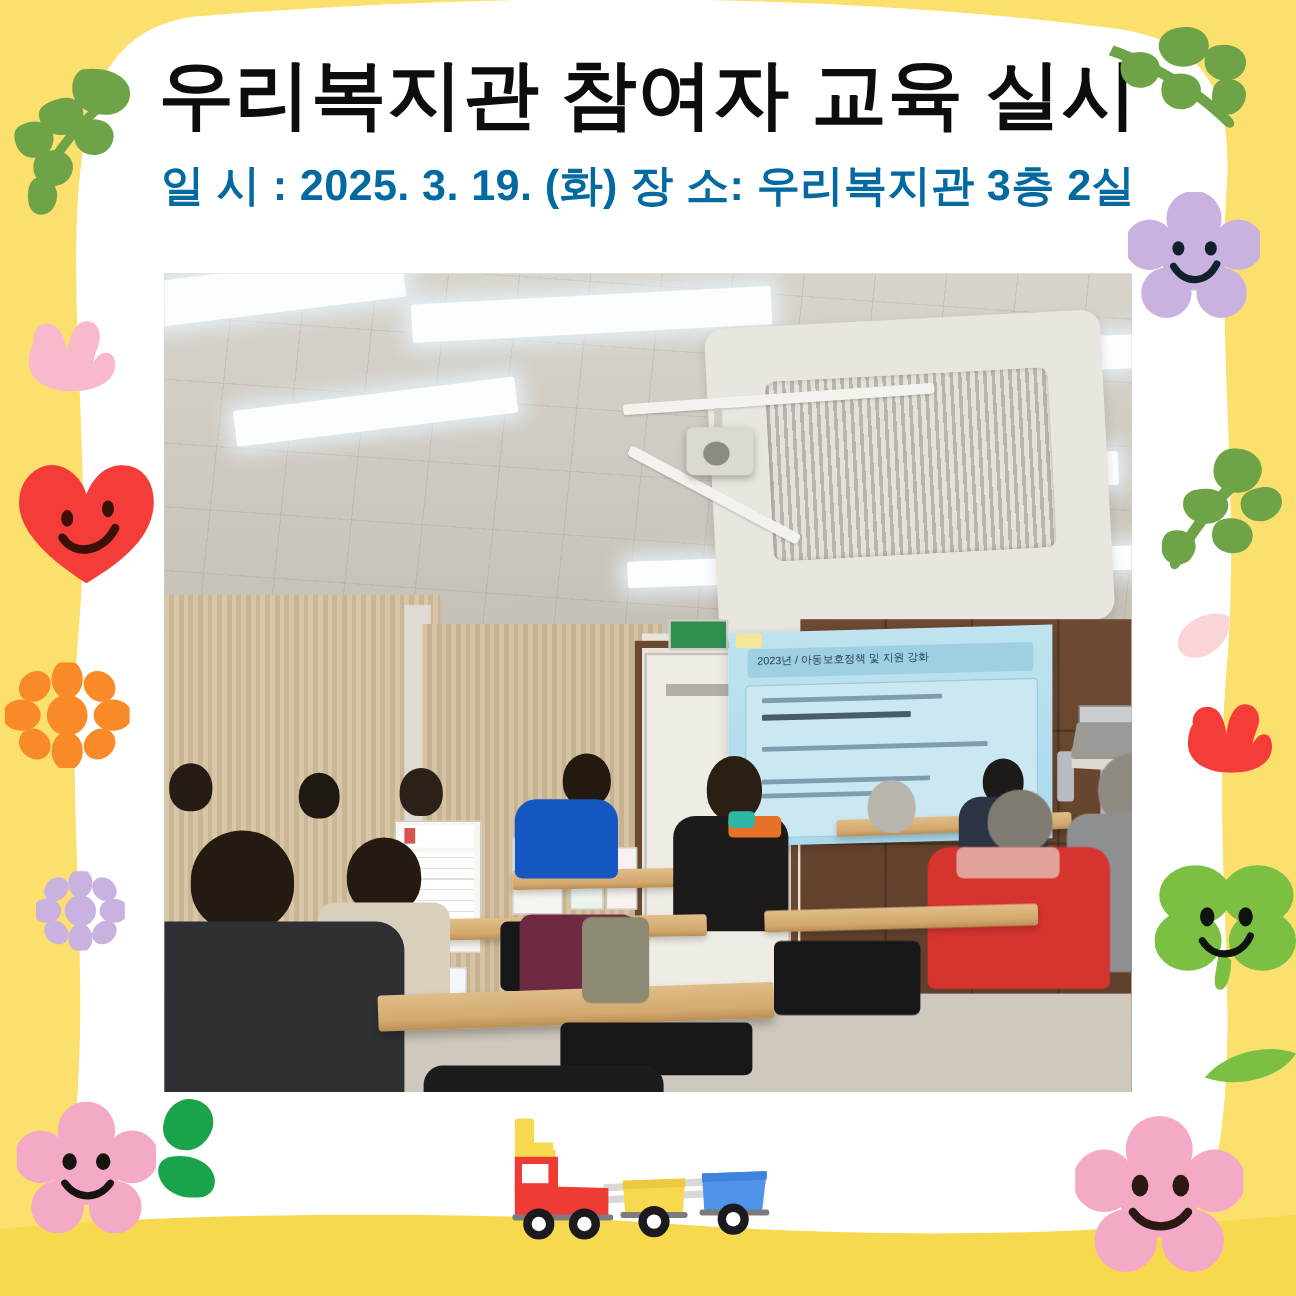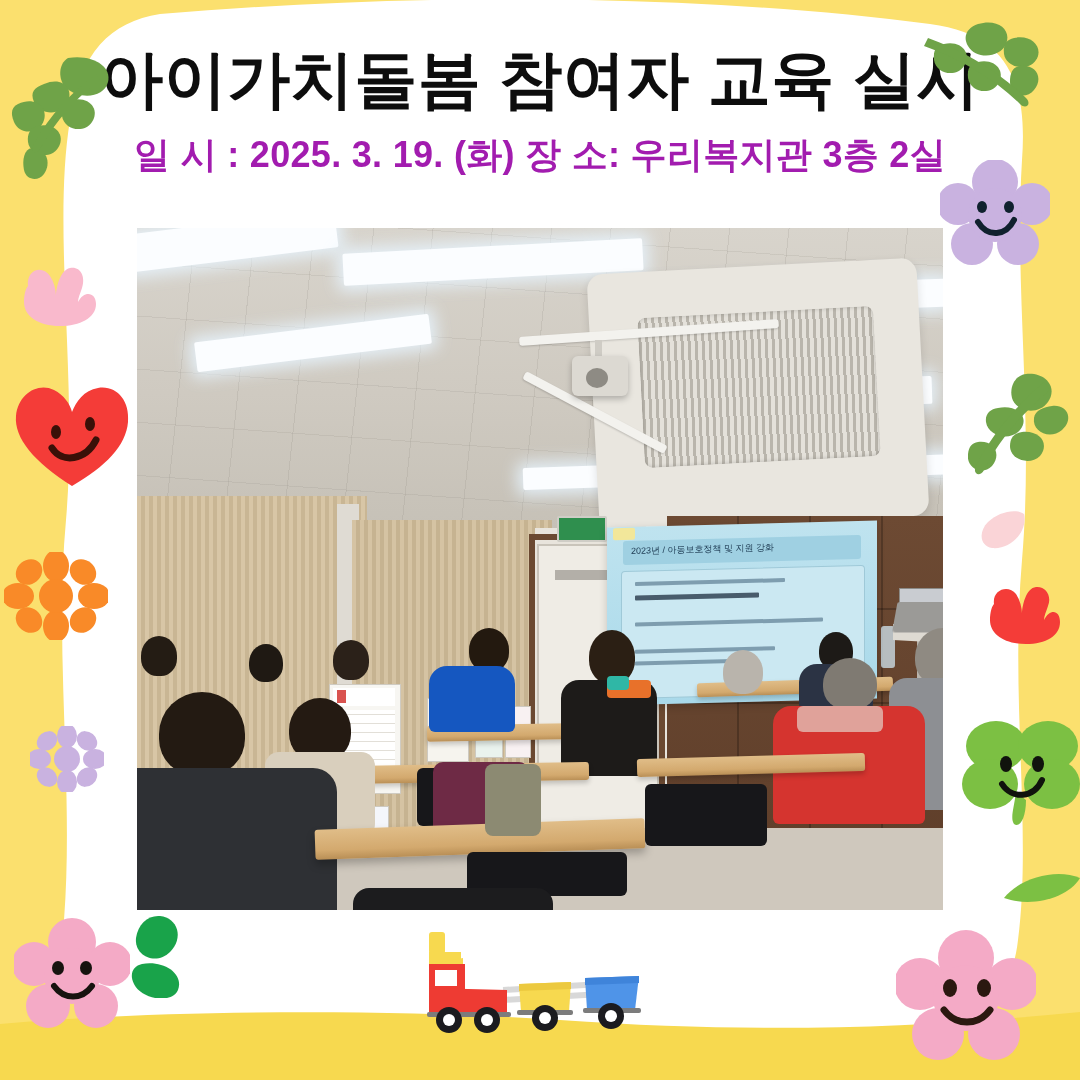--- a/index.html
+++ b/index.html
@@ -27,21 +27,21 @@
     z-index:6;
   }
   .main-title{
     font-size:63px;font-weight:700;color:#0d0d0d;
     letter-spacing:0.5px;line-height:1.12;
     margin:0;white-space:nowrap;
     font-family:"Liberation Sans","DejaVu Sans",sans-serif;
   }
   .sub-title{
     margin:16px 0 0 0;
-    font-size:36px;font-weight:700;color:#a21caf;
+    font-size:36px;font-weight:700;color:#0369a1;
     letter-spacing:0.3px;white-space:nowrap;
     font-family:"Liberation Sans","DejaVu Sans",sans-serif;
   }
 
   
   .photo{
     position:absolute;left:137px;top:228px;width:806px;height:682px;
     overflow:hidden;background:#b9b3ab;z-index:5;
   }
   .photo *{position:absolute;}
@@ -174,21 +174,21 @@
       C 1010 700, 1032 830, 1018 940
       C 1010 1012, 960 1042, 860 1050
       C 620 1070, 380 1070, 180 1050
       C 90 1040, 58 1000, 64 920
       C 74 790, 54 650, 66 520
       C 78 380, 52 230, 70 120
       C 80 52, 110 22, 160 14 Z"></path>
   </svg>
 
   <div class="title-wrap">
-    <h1 class="main-title">아이가치돌봄 참여자 교육 실시</h1>
+    <h1 class="main-title">우리복지관 참여자 교육 실시</h1>
     <p class="sub-title">일 시 : 2025. 3. 19. (화)   장 소: 우리복지관 3층 2실</p>
   </div>
 
   <div class="photo">
 
     <div class="ceiling"></div>
     <div class="ceil-tex"></div>
     <div class="lamp l1"></div>
     <div class="lamp l2"></div>
     <div class="lamp l3"></div>

